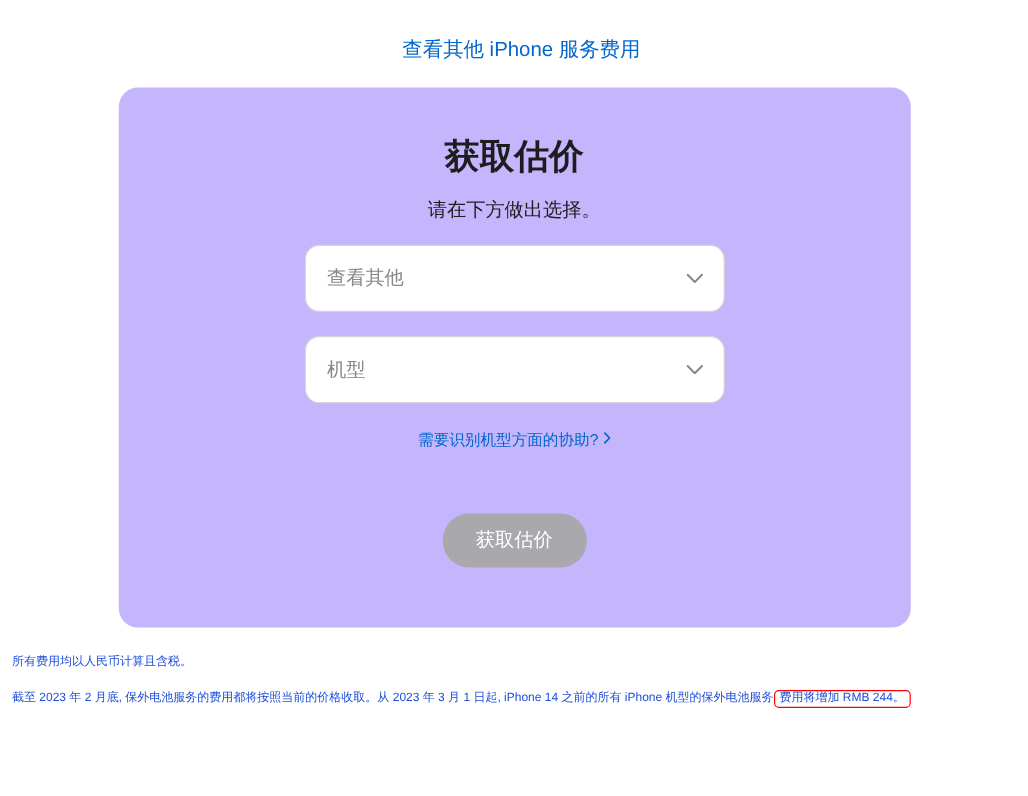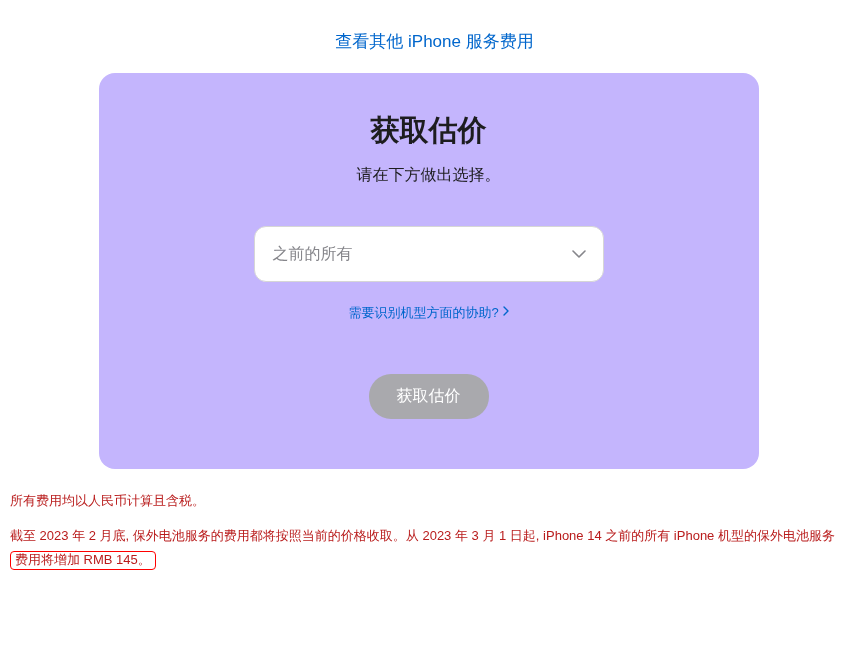--- a/index.html
+++ b/index.html
@@ -34,21 +34,21 @@
     }
     .card-title {
       font-size: 29px;
       font-weight: 600;
       color: #1d1d1f;
       margin-bottom: 14px;
     }
     .card-subtitle {
       font-size: 16px;
       color: #1d1d1f;
-      margin-bottom: 40px;
+      margin-bottom: 18px;
     }
     .select-wrap {
       position: relative;
       width: 350px;
       margin: 0 auto 20px auto;
     }
     .select {
       width: 100%;
       height: 56px;
       border: 1px solid #d6d6d6;
@@ -87,22 +87,22 @@
       background: #a9a9ad;
       color: #ffffff;
       border: none;
       border-radius: 22px;
       padding: 12px 28px;
       font-size: 16px;
       cursor: pointer;
     }
     .footer {
       padding: 20px 10px 0 10px;
-      color: #b91c1c;
-      font-size: 13px;
+      color: #1d4ed8;
+      font-size: 10px;
       line-height: 1.8;
     }
     .footer p {
       margin-bottom: 12px;
     }
     .highlight-box {
       border: 1px solid #ff0000;
       border-radius: 4px;
       padding: 0 4px 2px 4px;
       display: inline;
@@ -113,41 +113,49 @@
 
 <div class="top-link">
   <a href="#">查看其他 iPhone 服务费用</a>
 </div>
 
 <div class="card">
   <h2 class="card-title">获取估价</h2>
   <p class="card-subtitle">请在下方做出选择。</p>
 
   <div class="select-wrap">
-    <div class="select">之前的所有</div>
+    <div class="select">查看其他</div>
     <span class="chevron">
       <svg width="14" height="8" viewBox="0 0 14 8" fill="none">
           <path d="M1 1L7 7L13 1" stroke="#86868b" stroke-width="1.6" stroke-linecap="round" stroke-linejoin="round"></path>
         </svg>
     </span>
   </div>
 
+  <div class="select-wrap">
+    <div class="select">机型</div>
+    <span class="chevron">
+      <svg width="14" height="8" viewBox="0 0 14 8" fill="none">
+          <path d="M1 1L7 7L13 1" stroke="#86868b" stroke-width="1.6" stroke-linecap="round" stroke-linejoin="round"></path>
+        </svg>
+    </span>
+  </div>
 
   <a href="#" class="help-link">
     <span>需要识别机型方面的协助?</span>
     <span>
       <svg width="6" height="10" viewBox="0 0 6 10" fill="none">
           <path d="M1 1L5 5L1 9" stroke="#0066cc" stroke-width="1.4" stroke-linecap="round" stroke-linejoin="round"></path>
         </svg>
     </span>
   </a>
 
   <div>
     <button class="submit-btn">获取估价</button>
   </div>
 </div>
 
 <div class="footer">
   <p>所有费用均以人民币计算且含税。</p>
   <p>
-    <span>截至 2023 年 2 月底, 保外电池服务的费用都将按照当前的价格收取。从 2023 年 3 月 1 日起, iPhone 14 之前的所有 iPhone 机型的保外电池服务</span><span class="highlight-box">费用将增加 RMB 145。</span>
+    <span>截至 2023 年 2 月底, 保外电池服务的费用都将按照当前的价格收取。从 2023 年 3 月 1 日起, iPhone 14 之前的所有 iPhone 机型的保外电池服务</span><span class="highlight-box">费用将增加 RMB 244。</span>
   </p>
 </div>
 
 </body></html>

